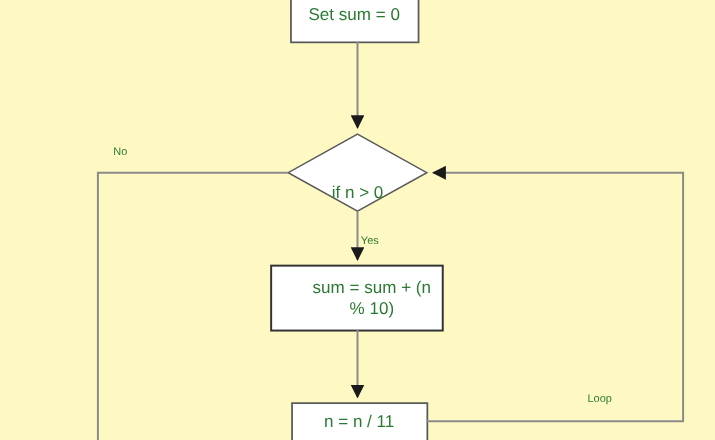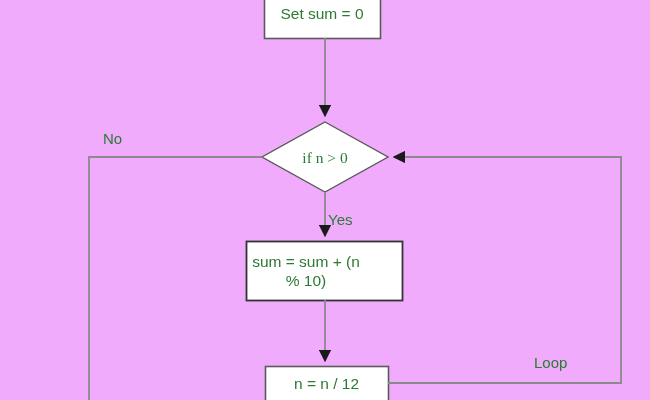--- a/index.html
+++ b/index.html
@@ -10,21 +10,21 @@
   body {
     width: 650px;
     height: 400px;
     font-family: "Liberation Sans", sans-serif;
     overflow: hidden;
   }
   #flowchart-canvas {
     position: relative;
     width: 650px;
     height: 400px;
-    background: #f0abfc;
+    background: #fef9c3;
   }
   #flowchart-svg {
     position: absolute;
     top: 0;
     left: 0;
     width: 650px;
     height: 400px;
     display: block;
   }
   .node-label {
@@ -37,28 +37,28 @@
     font-family: "Liberation Sans", sans-serif;
     font-size: 15.5px;
     line-height: 19px;
     white-space: pre-wrap;
     pointer-events: none;
   }
   .edge-label {
     position: absolute;
     color: #2b7a33;
     font-family: "Liberation Sans", sans-serif;
-    font-size: 15px;
+    font-size: 10px;
     line-height: 18px;
     white-space: nowrap;
   }
   
   #label-set-sum       { left: 264px; top: -12px;  width: 116px; height: 50px; }
-  #label-condition     { left: 262px; top: 122px; width: 126px; height: 70px; font-family: Liberation Serif, serif; }
-  #label-sum-update    { left: 228px; top: 241px; width: 156px; height: 59px; }
+  #label-condition     { left: 262px; top: 140px; width: 126px; height: 70px; }
+  #label-sum-update    { left: 260px; top: 241px; width: 156px; height: 59px; }
   #label-divide        { left: 265px; top: 366px; width: 123px; height: 34px; }
   
   #label-no   { left: 103px; top: 130px; }
   #label-yes  { left: 328px; top: 211px; }
   #label-loop { left: 534px; top: 354px; }
 </style>
 </head>
 <body>
 
 <div id="flowchart-canvas">
@@ -89,21 +89,21 @@
     <path d="M 388 383 L 621 383 L 621 157 L 394 157" fill="none" stroke="#8a8a8a" stroke-width="1.8" marker-end="url(#arrow-dark)"></path>
   </svg>
 
   <div class="node-label" id="label-set-sum">Set sum = 0</div>
 
   <div class="node-label" id="label-condition">if n &gt; 0</div>
 
   <div class="node-label" id="label-sum-update">sum = sum + (n
 % 10)</div>
 
-  <div class="node-label" id="label-divide">n = n / 12</div>
+  <div class="node-label" id="label-divide">n = n / 11</div>
 
   <div class="edge-label" id="label-no">No</div>
 
   <div class="edge-label" id="label-yes">Yes</div>
 
   <div class="edge-label" id="label-loop">Loop</div>
 
 </div>
 
 </body></html>

